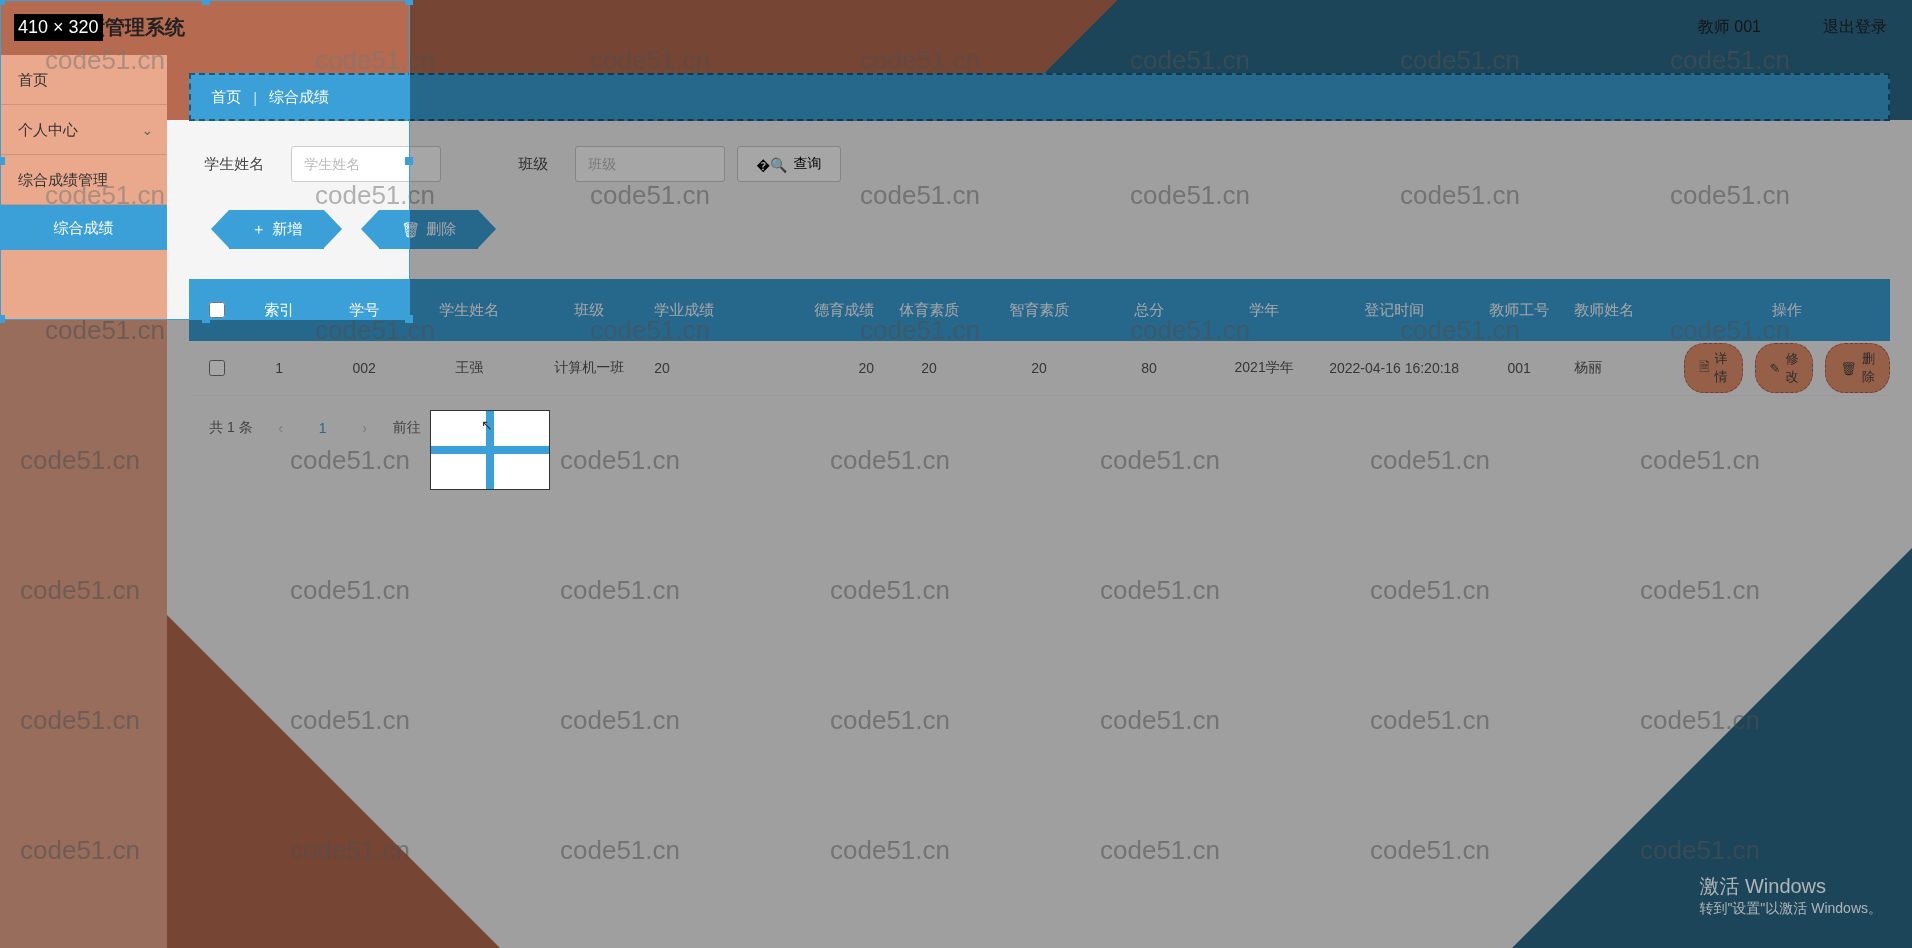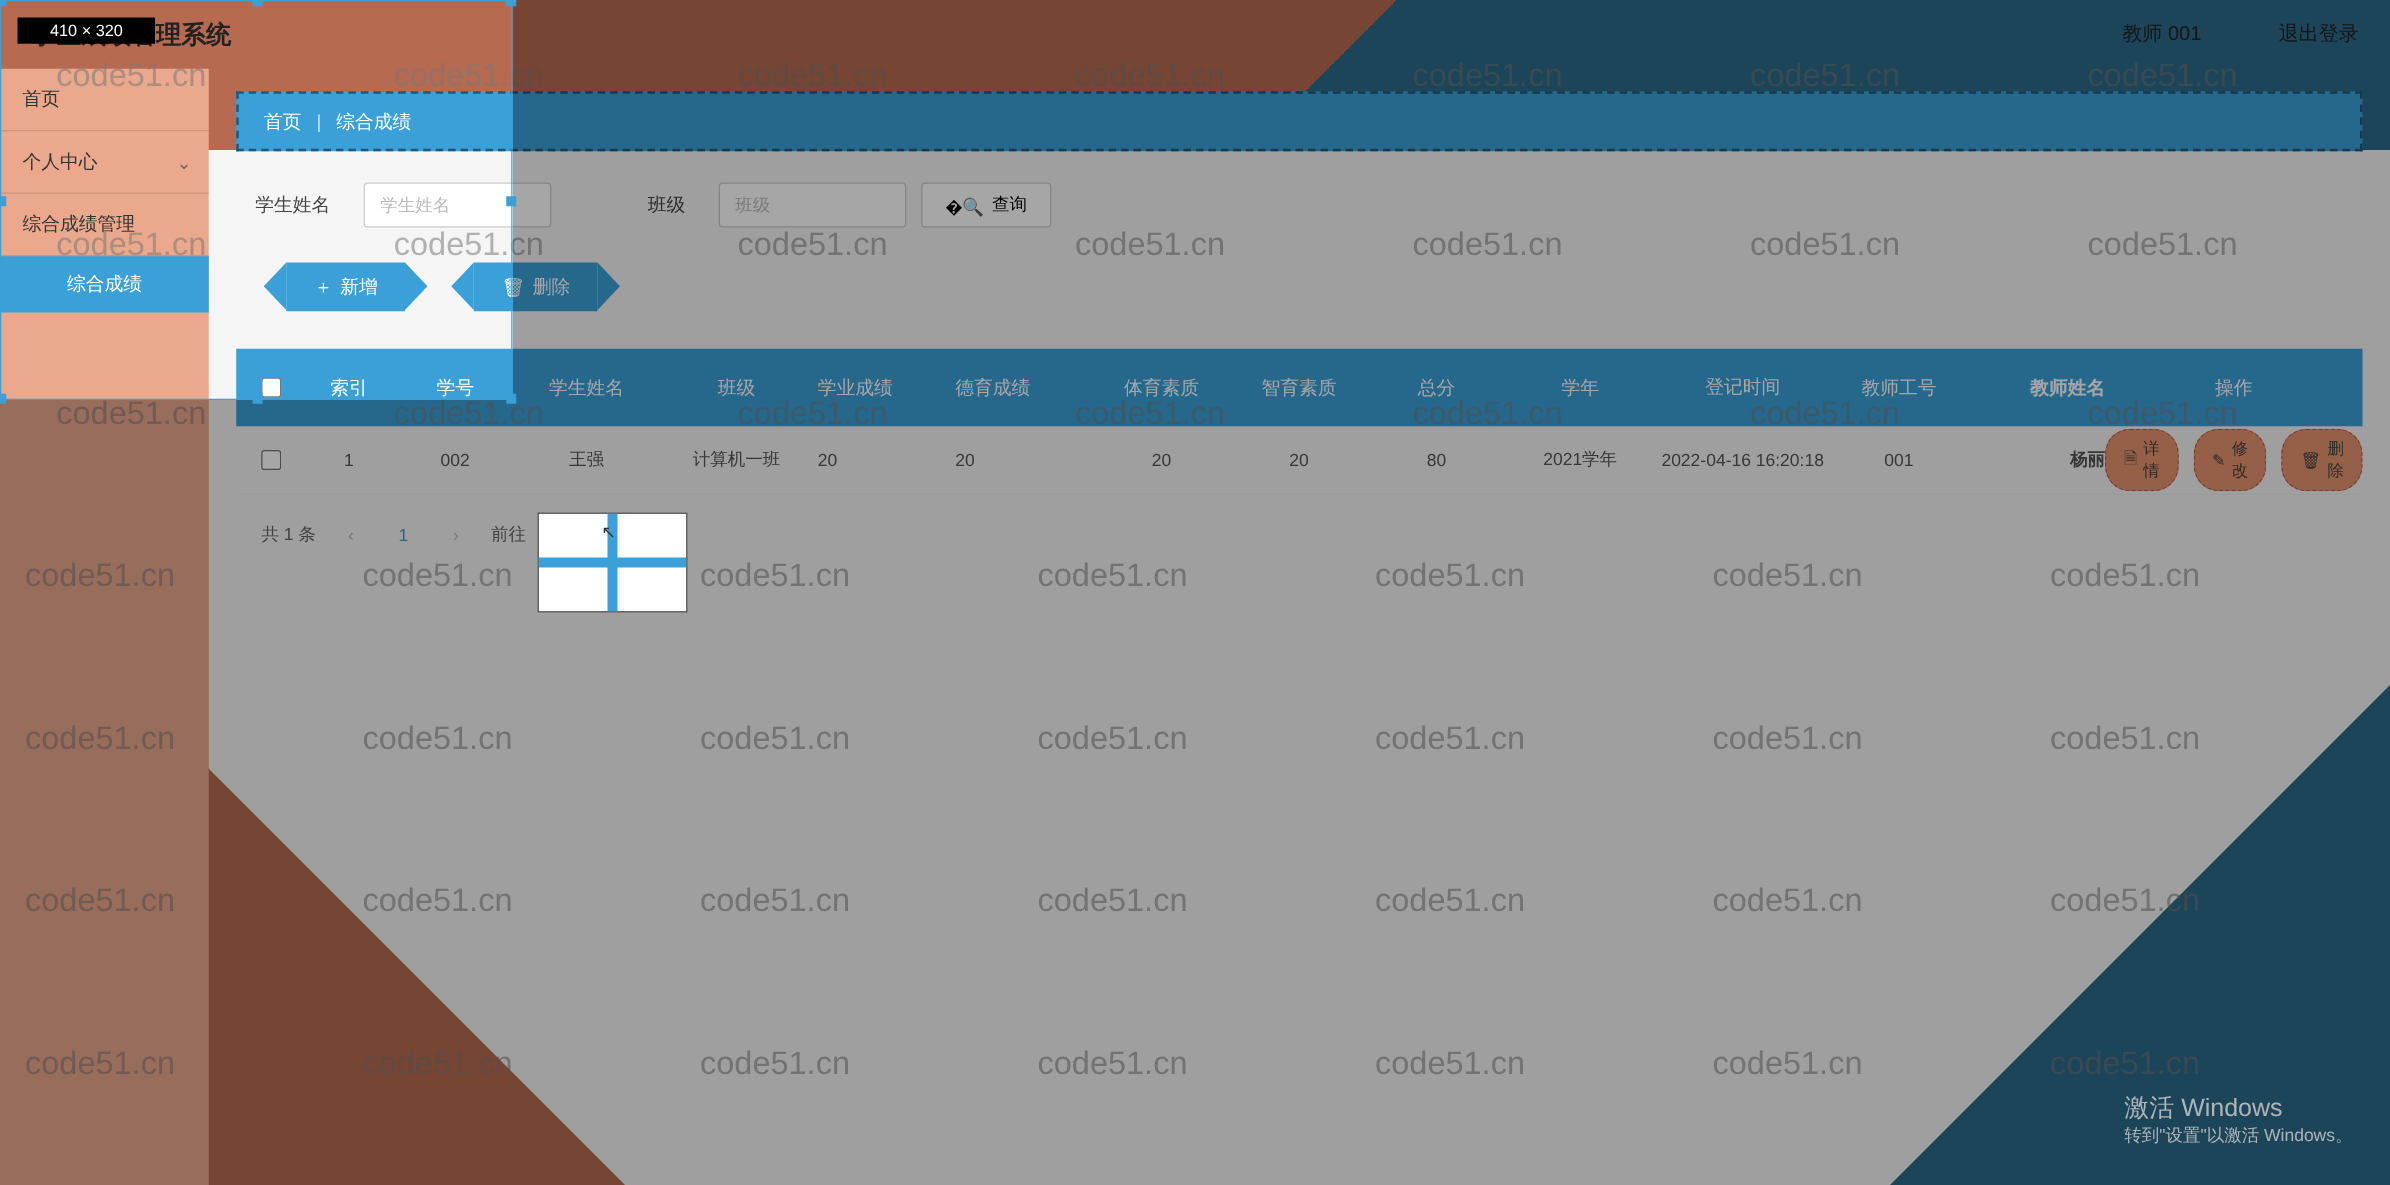--- a/index.html
+++ b/index.html
@@ -6,21 +6,21 @@
 body { width: 1912px; height: 948px; overflow: hidden; background: #f5f5f5; position: relative; }
 
 
 .bg-layer { position: absolute; inset: 0; z-index: 0; }
 .bg-top { position: absolute; top: 0; left: 0; right: 0; height: 120px; background: linear-gradient(135deg, #b66a50 0%, #b66a50 55%, #2d6a8a 55%, #2d6a8a 100%); }
 .bg-bottom-left { position: absolute; bottom: 0; left: 0; width: 0; height: 0; border-bottom: 500px solid #b66a50; border-right: 500px solid transparent; }
 .bg-bottom-right { position: absolute; bottom: 0; right: 0; width: 0; height: 0; border-bottom: 400px solid #2d6a8a; border-left: 400px solid transparent; }
 
 
 .highlight-box { position: absolute; top: 0; left: 0; width: 410px; height: 320px; z-index: 60; box-shadow: 0 0 0 4000px rgba(0,0,0,0.35); background: transparent; pointer-events: none; }
-.dim-badge { position: absolute; top: 14px; left: 14px; background: #000; color: #fff; font-size: 13px; padding: 3px 26px; z-index: 70; }
+.dim-badge { position: absolute; top: 14px; left: 14px; background: #000; color: #fff; font-size: 18px; padding: 3px 4px; z-index: 70; }
 .hl-handle { position: absolute; width: 8px; height: 8px; background: #3b9fd8; z-index: 71; }
 .hl-border { position: absolute; top:0; left:0; width:410px; height:320px; border:1px solid #3b9fd8; z-index:65; pointer-events:none; }
 
 
 .magnifier { position: absolute; top: 410px; left: 430px; z-index: 80; }
 .mag-lens { width: 120px; height: 80px; background: #fff; border: 1px solid #333; position: relative; }
 .mag-cross-h { position:absolute; top:50%; left:0; right:0; height:8px; background:#3b9fd8; transform:translateY(-50%);}
 .mag-cross-v { position:absolute; left:50%; top:0; bottom:0; width:8px; background:#3b9fd8; transform:translateX(-50%);}
 .mag-info { background: #000; color: #fff; font-size: 12px; padding: 5px 7px; line-height: 1.4; }
 
@@ -65,28 +65,28 @@
 .tbl { margin-top: 30px; width: 100%; }
 .tbl-head { display: flex; background: #3b9fd8; color: #fff; height: 62px; align-items: center; font-size: 15px; }
 .tbl-row { display: flex; height: 55px; align-items: center; border-bottom: 1px solid #eee; font-size: 14px; color: #555; }
 .c-chk { width: 55px; display:flex; justify-content:center; }
 .c-chk input { width:16px; height:16px; }
 .c1 { width: 70px; text-align: center; }
 .c2 { width: 100px; text-align: center; }
 .c3 { width: 110px; text-align: center; }
 .c4 { width: 130px; text-align: center; }
 .c5 { width: 110px; text-align: left; }
-.c6 { width: 110px; text-align: left; }
+.c6 { width: 110px; text-align: right; }
 .c7 { width: 110px; text-align: center; }
 .c8 { width: 110px; text-align: center; }
 .c9 { width: 110px; text-align: center; }
 .c10 { width: 120px; text-align: center; }
 .c11 { width: 140px; text-align: center; line-height:1.3;}
 .c12 { width: 110px; text-align: center; }
-.c13 { width: 110px; text-align: right; font-weight: bold; }
+.c13 { width: 110px; text-align: left; }
 .c14 { flex: 1; text-align: center; display:flex; justify-content:center; gap:12px; }
 
 .row-btn { padding: 6px 14px; background: #e7946f; color: #444; border: 1px dashed #b55; border-radius: 20px; font-size: 13px; cursor: pointer; display:flex; align-items:center; gap:5px;}
 
 
 .pager { margin-top: 18px; display: flex; align-items: center; gap: 14px; font-size: 14px; color: #666; padding-left: 20px;}
 .pg-num { width: 28px; height: 28px; display:flex; align-items:center; justify-content:center; color:#3b9fd8; border-radius:3px;}
 .pg-arr { width: 28px; height: 28px; display:flex; align-items:center; justify-content:center; color:#bbb; cursor:pointer;}
 .pg-input { width: 50px; height: 28px; border: 1px solid #ccc; text-align: center; border-radius:3px;}
 

